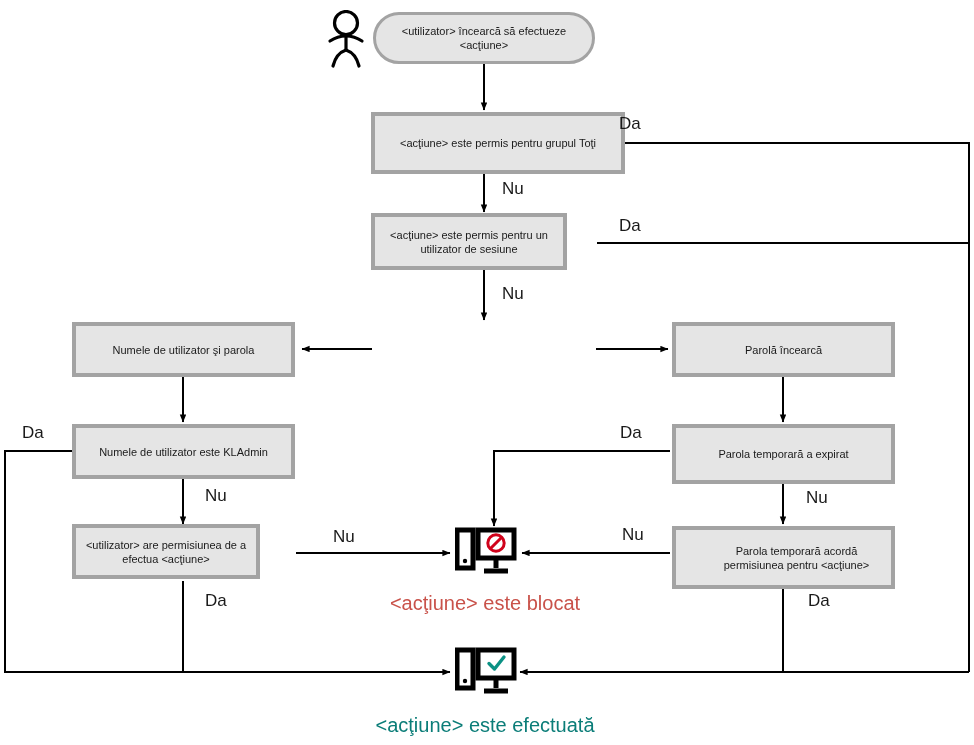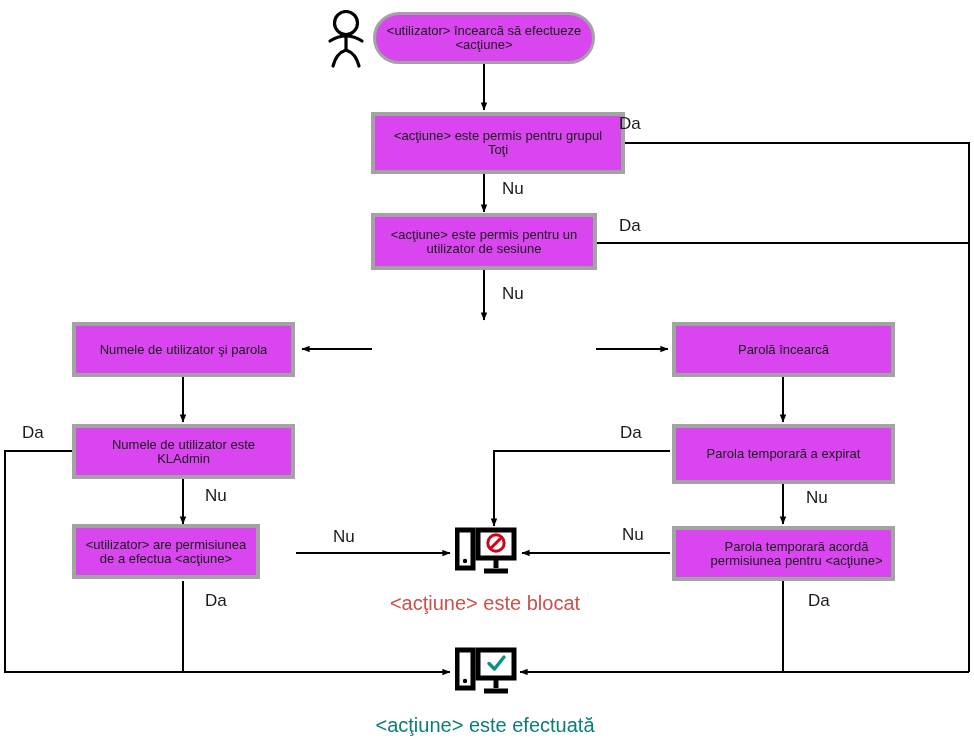--- a/index.html
+++ b/index.html
@@ -26,23 +26,23 @@
     height: 745px;
     pointer-events: none;
   }
   .node {
     position: absolute;
     box-sizing: border-box;
     display: flex;
     align-items: center;
     justify-content: center;
     text-align: center;
-    background: #d946ef;
+    background: #e5e5e5;
     border: 4px solid #a3a3a3;
-    font-size: 13px;
+    font-size: 11px;
     line-height: 14px;
     color: #1a1a1a;
     padding: 2px 8px;
   }
   .node.rounded {
     border-radius: 26px;
     border-width: 3px;
   }
   .hexnode {
     position: absolute;
@@ -142,21 +142,21 @@
   </div>
 
   <div class="node rounded" style="left:373px; top:12px; width:222px; height:52px;">
     <span>&lt;utilizator&gt; încearcă să efectueze &lt;acţiune&gt;</span>
   </div>
 
   <div class="node" style="left:371px; top:112px; width:254px; height:62px;">
     <span>&lt;acţiune&gt; este permis pentru grupul Toţi</span>
   </div>
 
-  <div class="node" style="left:371px; top:213px; width:226px; height:57px;">
+  <div class="node" style="left:371px; top:213px; width:196px; height:57px;">
     <span>&lt;acţiune&gt; este permis pentru un utilizator de sesiune</span>
   </div>
 
 
   <div class="node" style="left:72px; top:322px; width:223px; height:55px;">
     <span>Numele de utilizator şi parola</span>
   </div>
 
   <div class="node" style="left:672px; top:322px; width:223px; height:55px;">
     <span>Parolă încearcă</span>
@@ -167,21 +167,21 @@
   </div>
 
   <div class="node" style="left:672px; top:424px; width:223px; height:60px;">
     <span>Parola temporară a expirat</span>
   </div>
 
   <div class="node" style="left:72px; top:524px; width:188px; height:55px;">
     <span>&lt;utilizator&gt; are permisiunea de a efectua &lt;acţiune&gt;</span>
   </div>
 
-  <div class="node" style="left:672px; top:526px; width:223px; height:55px;padding-left:34px;">
+  <div class="node" style="left:672px; top:526px; width:223px; height:63px;padding-left:34px;">
     <span>Parola temporară acordă permisiunea pentru &lt;acţiune&gt;</span>
   </div>
 
   <div class="edge-label" style="left:619px; top:115px;">Da</div>
 
   <div class="edge-label" style="left:502px; top:180px;">Nu</div>
 
   <div class="edge-label" style="left:619px; top:217px;">Da</div>
 
   <div class="edge-label" style="left:502px; top:285px;">Nu</div>

